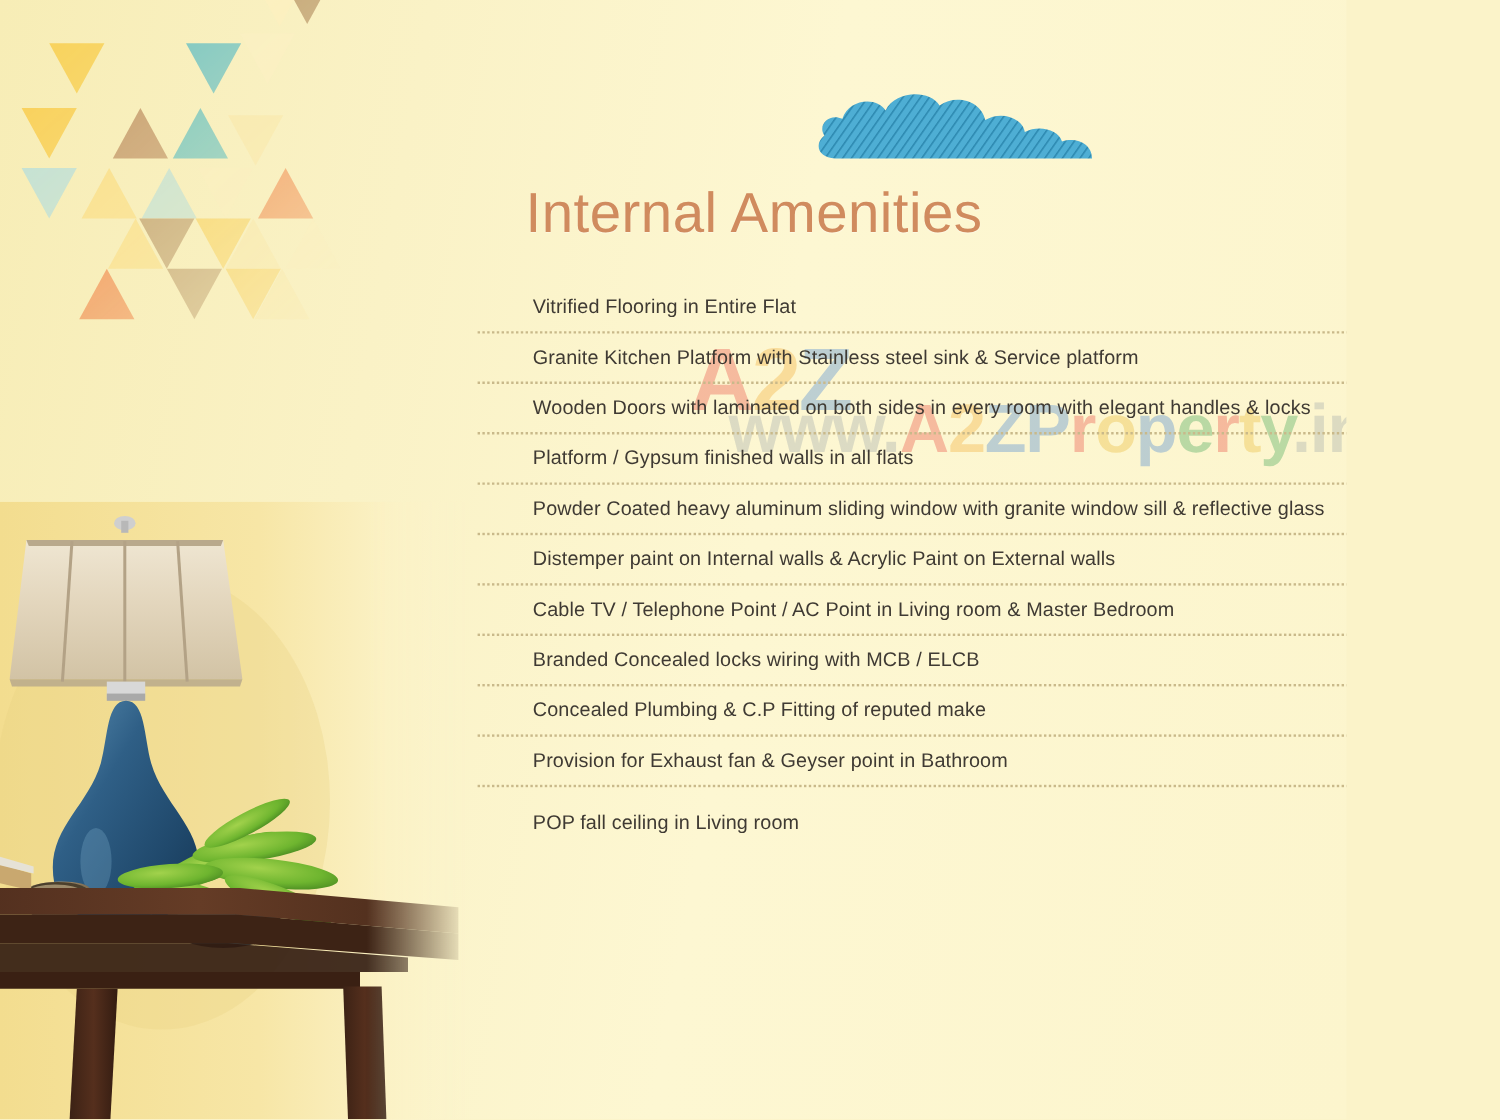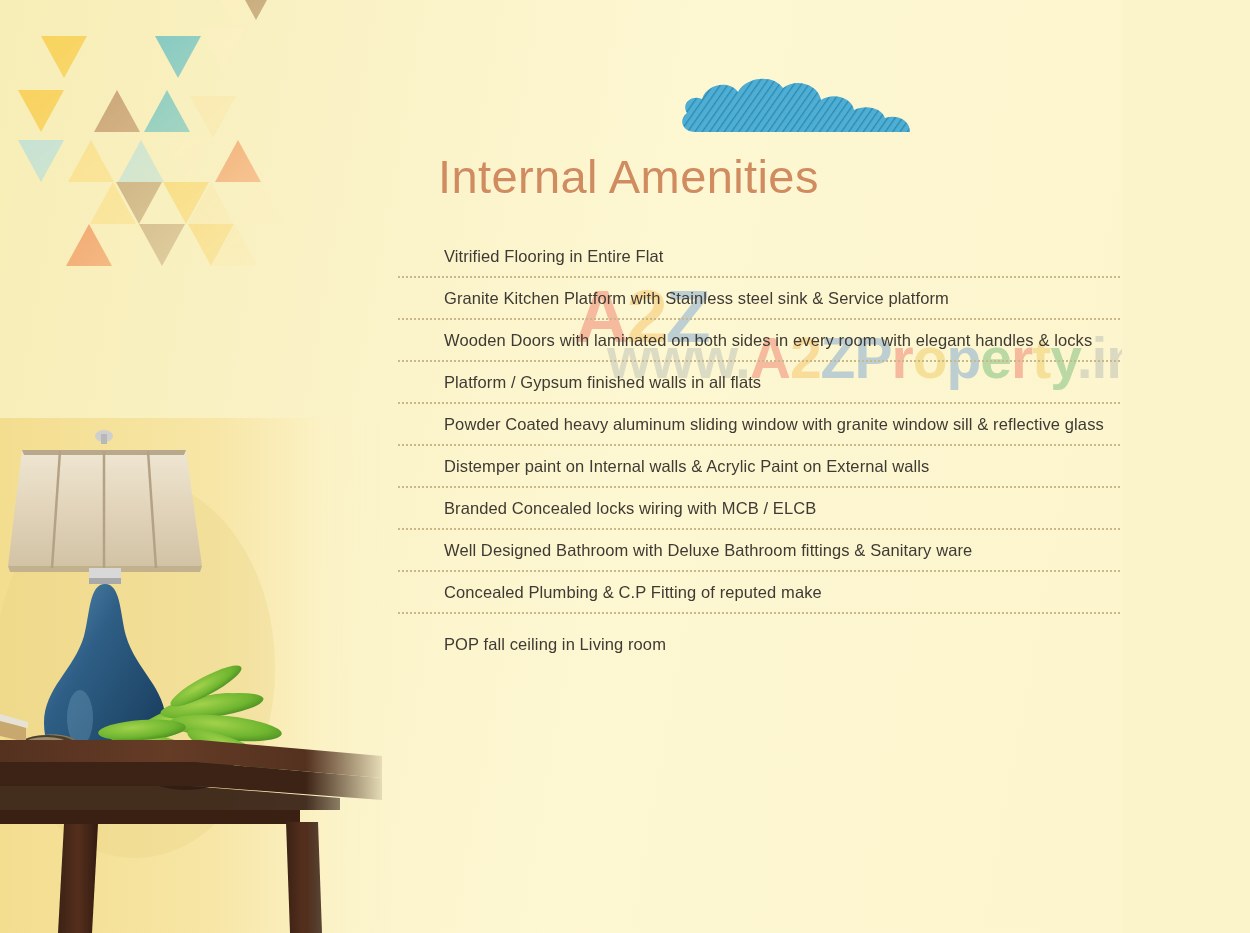--- a/index.html
+++ b/index.html
@@ -241,27 +241,30 @@
       <li class="amenity-row">
         <span class="amenity-text">Platform / Gypsum finished walls in all flats</span>
       </li>
       <li class="amenity-row">
         <span class="amenity-text">Powder Coated heavy aluminum sliding window with granite window sill &amp; reflective glass</span>
       </li>
       <li class="amenity-row">
         <span class="amenity-text">Distemper paint on Internal walls &amp; Acrylic Paint on External walls</span>
       </li>
       <li class="amenity-row">
+        <span class="amenity-text">Cable TV / Telephone Point / AC Point in Living room &amp; Master Bedroom</span>
+      </li>
+      <li class="amenity-row">
         <span class="amenity-text">Branded Concealed locks wiring with MCB / ELCB</span>
       </li>
       <li class="amenity-row">
-        <span class="amenity-text">Well Designed Bathroom with Deluxe Bathroom fittings &amp; Sanitary ware</span>
-      </li>
-      <li class="amenity-row">
         <span class="amenity-text">Concealed Plumbing &amp; C.P Fitting of reputed make</span>
+      </li>
+      <li class="amenity-row">
+        <span class="amenity-text">Provision for Exhaust fan &amp; Geyser point in Bathroom</span>
       </li>
       <li class="amenity-row">
         <span class="amenity-text">POP fall ceiling in Living room</span>
       </li>
     </ul>
 
   <svg class="photo" viewBox="0 0 392 515" preserveAspectRatio="none" aria-hidden="true">
     <defs>
       <linearGradient id="wallG" x1="0" y1="0" x2="1" y2="0">
         <stop offset="0%" stop-color="#f3dd8f"></stop>

